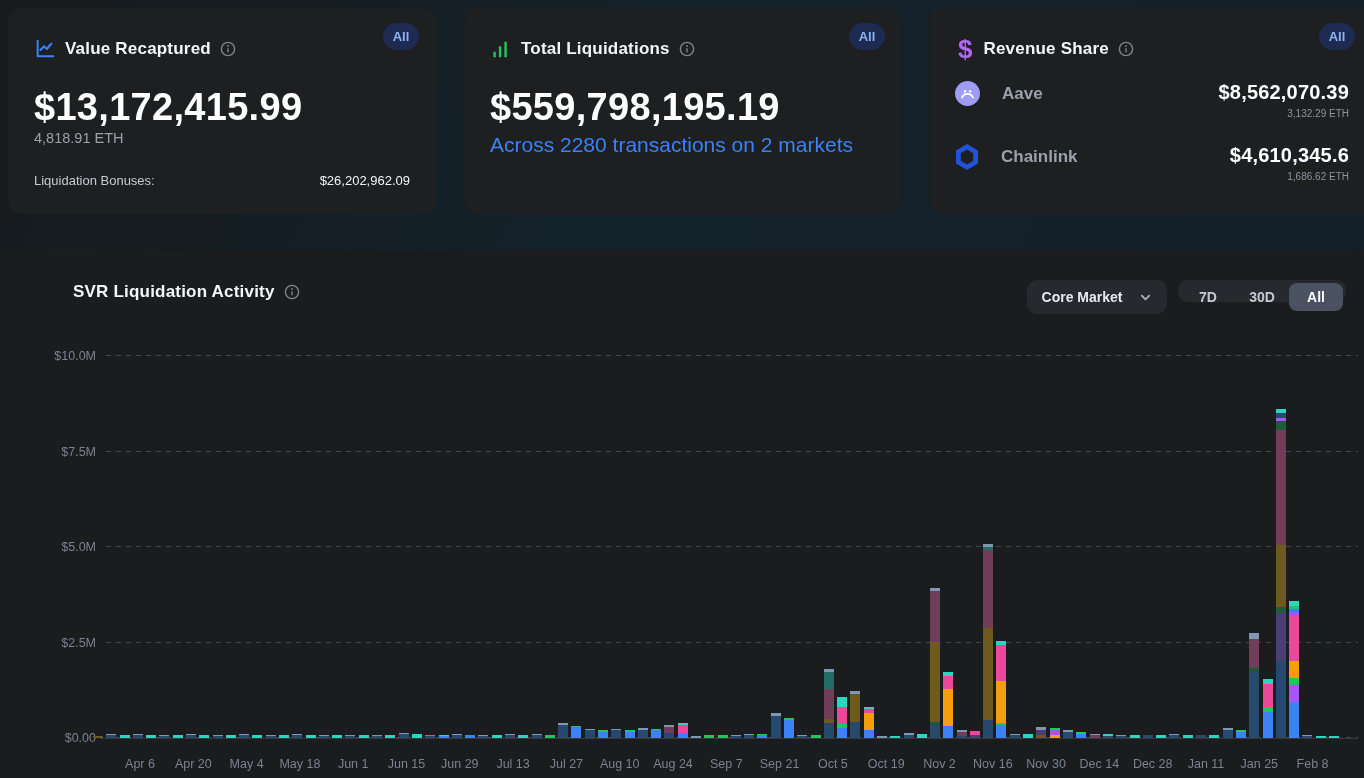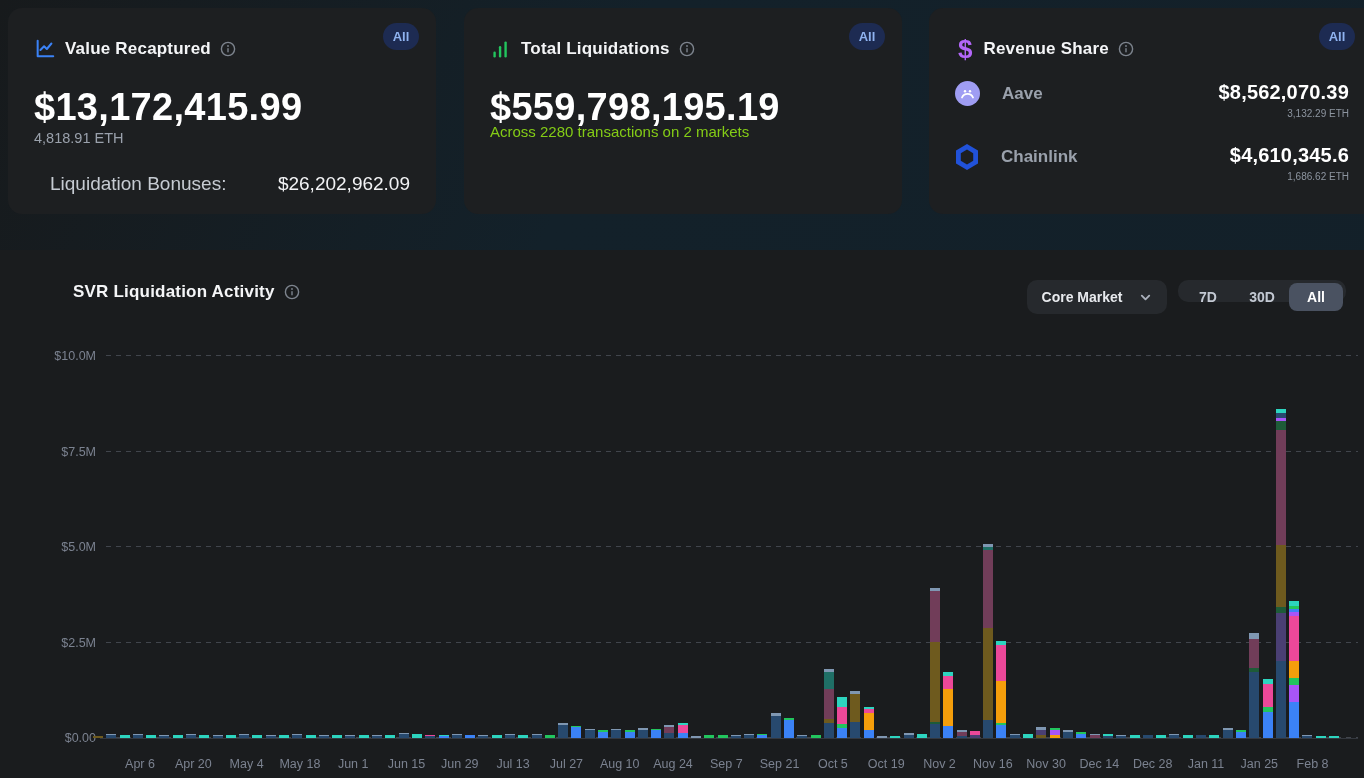--- a/index.html
+++ b/index.html
@@ -14,21 +14,21 @@
   .card-2 { left:464px; width:438px; }
   .card-3 { left:929px; width:443px; border-top-right-radius:0; border-bottom-right-radius:0; }
   .card-title-row { position:absolute; left:26px; top:30px; display:flex; align-items:center; gap:9px; }
   .card-title { font-size:17px; font-weight:700; color:#f4f5f7; letter-spacing:.2px; }
   .info-icon { display:inline-flex; width:16px; height:16px; color:#7d848e; }
   .all-badge { position:absolute; top:15px; right:17px; width:36px; height:27px; border-radius:14px;
                background:#1d2b52; color:#8fb3f0; font-size:13px; font-weight:700;
                display:flex; align-items:center; justify-content:center; }
   .big-value { position:absolute; left:26px; top:78px; font-size:38px; font-weight:800; color:#ffffff; letter-spacing:.3px; }
   .sub-line  { position:absolute; left:26px; top:122px; font-size:14.5px; color:#9aa1ac; }
-  .bonus-row { position:absolute; left:42px; right:26px; top:165px; display:flex; justify-content:space-between; font-size:19px; }
+  .bonus-row { position:absolute; left:26px; right:26px; top:165px; display:flex; justify-content:space-between; font-size:13px; }
   .bonus-label { color:#c6cbd2; }
   .bonus-value { color:#f2f3f5; }
   .rev-row { position:absolute; left:26px; right:23px; display:flex; align-items:flex-start; }
   .rev-row.r1 { top:73px; } .rev-row.r2 { top:136px; }
   .rev-name { font-size:17px; font-weight:600; color:#9aa1ac; margin-left:22px; margin-top:3px; }
   .rev-right { margin-left:auto; text-align:right; }
   .rev-value { font-size:20px; font-weight:800; color:#ffffff; letter-spacing:.2px; }
   .rev-eth { font-size:10px; color:#8d95a0; margin-top:4px; }
   .aave-circle { width:25px; height:25px; }
   .chainlink-hex { width:24px; height:26px; }
@@ -93,21 +93,21 @@
       <span class="info-icon">
         <svg viewBox="0 0 16 16" fill="none">
             <circle cx="8" cy="8" r="6.6" stroke="currentColor" stroke-width="1.4"></circle>
             <circle cx="8" cy="5" r="0.9" fill="currentColor"></circle>
             <rect x="7.3" y="7" width="1.4" height="4.4" rx="0.7" fill="currentColor"></rect>
           </svg>
       </span>
     </div>
     <div class="all-badge">All</div>
     <div class="big-value">$559,798,195.19</div>
-    <div class="sub-line" style="top:115px;color:#84cc16;font-size:15px">Across 2280 transactions on 2 markets</div>
+    <div class="sub-line" style="top:125px;color:#3b82f6;font-size:21px">Across 2280 transactions on 2 markets</div>
   </div>
 
   <div class="card card-3">
     <div class="card-title-row" style="left:29px">
       <span style="color:#b366f9;font-size:26px;font-weight:600;line-height:22px;margin-right:2px">$</span>
       <span class="card-title">Revenue Share</span>
       <span class="info-icon">
         <svg viewBox="0 0 16 16" fill="none">
             <circle cx="8" cy="8" r="6.6" stroke="currentColor" stroke-width="1.4"></circle>
             <circle cx="8" cy="5" r="0.9" fill="currentColor"></circle>

